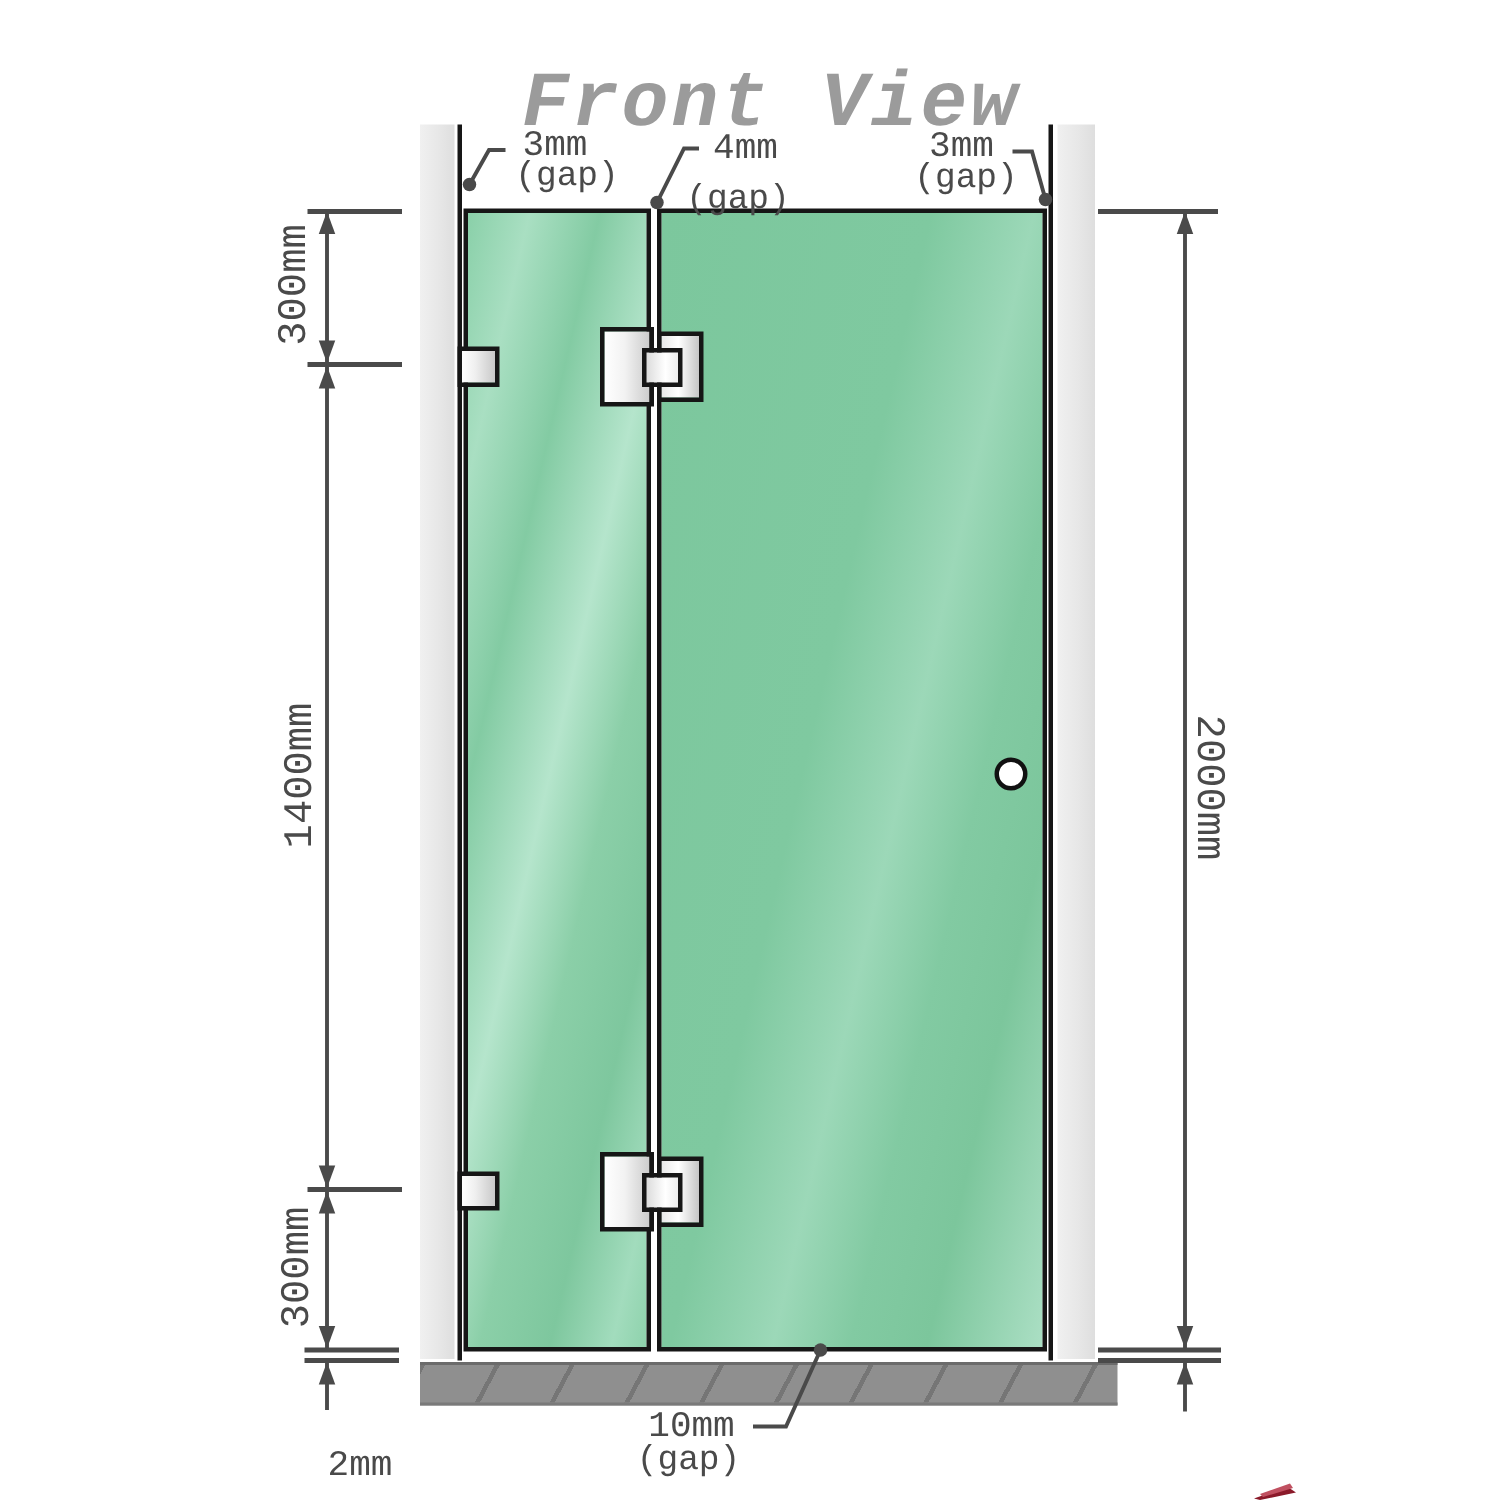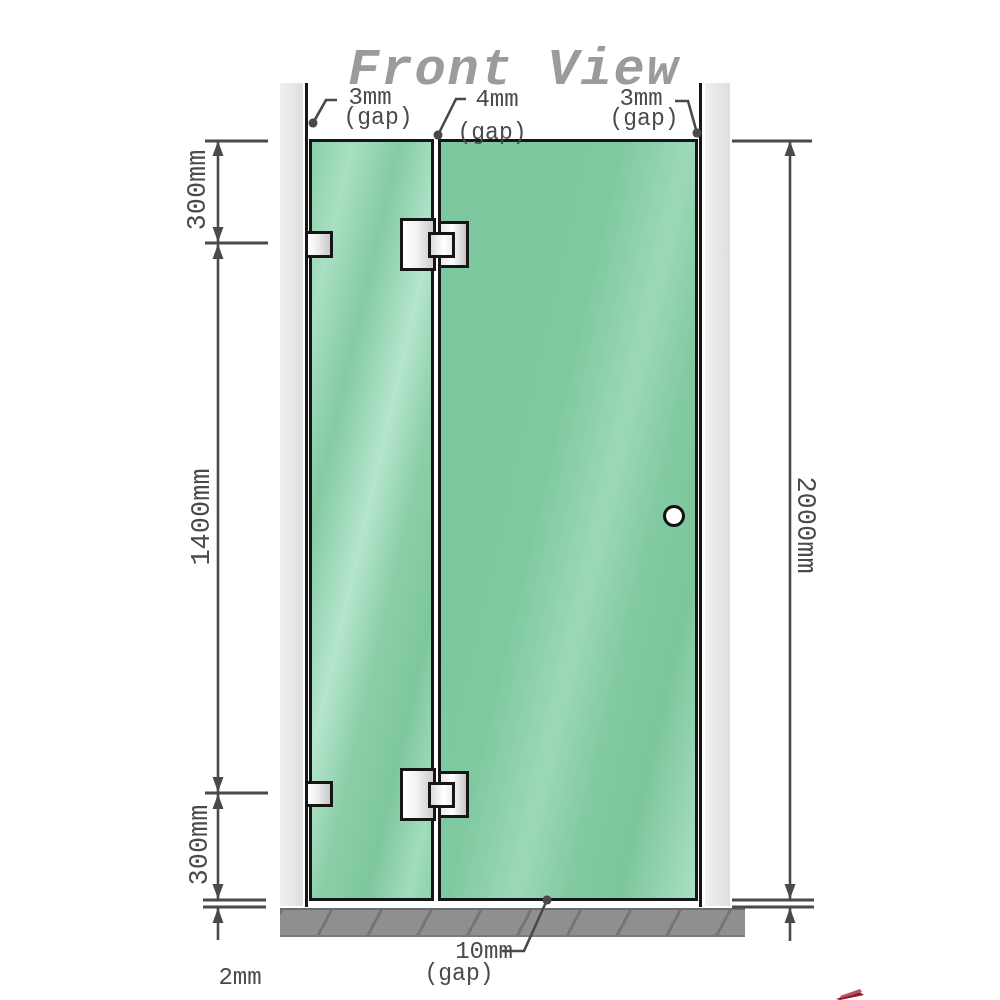--- a/index.html
+++ b/index.html
@@ -171,21 +171,21 @@
 
   <div class="dim-label" style="left:370px;top:98px;">3mm</div>
   <div class="dim-label small" style="left:378px;top:118px;">(gap)</div>
 
   <div class="dim-label" style="left:497px;top:100px;">4mm</div>
   <div class="dim-label small" style="left:492px;top:133px;">(gap)</div>
 
   <div class="dim-label" style="left:641px;top:99px;">3mm</div>
   <div class="dim-label small" style="left:644px;top:119px;">(gap)</div>
 
-  <div class="dim-label" style="left:461px;top:952px;margin-left:23px;">10mm</div>
+  <div class="dim-label" style="left:461px;top:952px;">10mm</div>
   <div class="dim-label small" style="left:459px;top:974px;">(gap)</div>
 
   <div class="dim-label rot-ccw" style="left:198px;top:190px;">300mm</div>
   <div class="dim-label rot-ccw" style="left:202px;top:517px;">1400mm</div>
   <div class="dim-label rot-ccw" style="left:200px;top:845px;">300mm</div>
 
   <div class="dim-label rot-cw" style="left:804px;top:525px;">2000mm</div>
 
   <div class="dim-label" style="left:240px;top:978px;">2mm</div>
 

